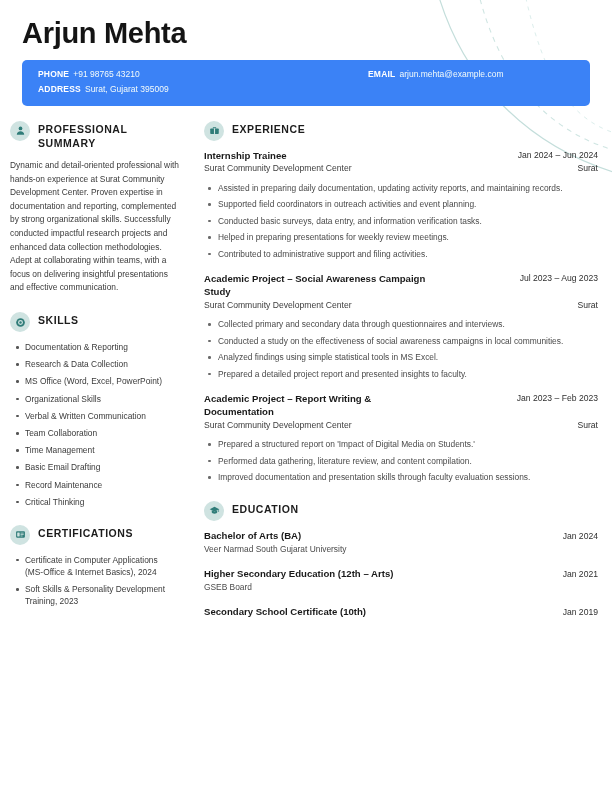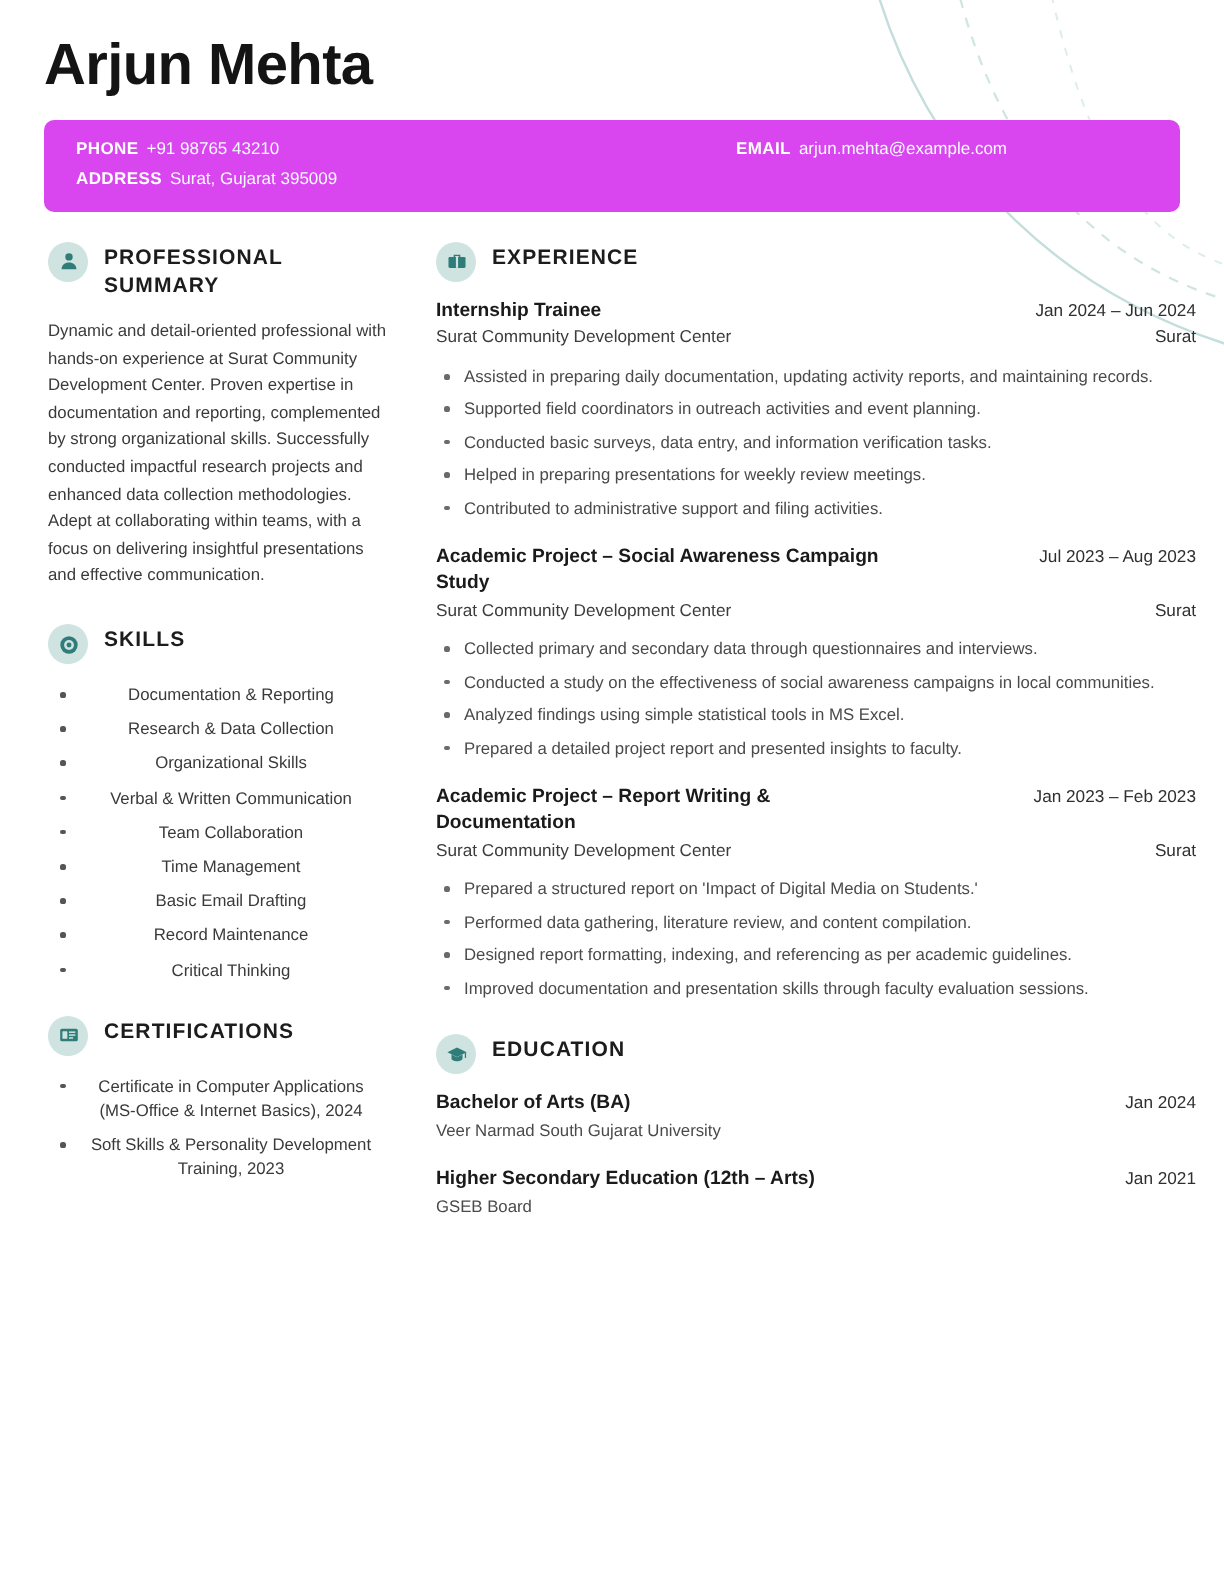--- a/index.html
+++ b/index.html
@@ -38,21 +38,21 @@
   }
   .name {
     font-size: 29px;
     font-weight: 700;
     letter-spacing: -0.3px;
     color: #141414;
     margin: 0 0 10px 0;
     line-height: 1.1;
   }
   .contact-band {
-    background: #d946ef;
+    background: #3b82f6;
     border-radius: 5px;
     padding: 10px 16px 11px 16px;
     display: flex;
     flex-wrap: wrap;
     color: #ffffff;
   }
   .contact-col {
     display: flex;
     flex-direction: column;
     gap: 6px;
@@ -71,21 +71,21 @@
   .contact-val {
     font-weight: 400;
     color: #f3fbfa;
   }
 
   
   .columns {
     position: relative;
     z-index: 2;
     display: flex;
-    padding: 14px 14px 0 24px;
+    padding: 14px 14px 0 10px;
     gap: 16px;
     align-items: flex-start;
   }
   .col-left { width: 172px; flex: none; }
   .col-right { flex: 1; padding-left: 6px; }
 
   
   .section-head {
     display: flex;
     align-items: flex-start;
@@ -121,21 +121,20 @@
     line-height: 1.62;
     color: #3a3a3a;
     text-align: left;
   }
 
   
   ul.bl {
     list-style: none;
     margin: 4px;
     padding: 0;
-    text-align: center;
   }
   ul.bl li {
     position: relative;
     padding-left: 11px;
     font-size: 8.4px;
     line-height: 1.45;
     color: #3a3a3a;
     margin-bottom: 5px;
   }
   ul.bl li:before {
@@ -295,20 +294,21 @@
                 <circle cx="8" cy="8" r="6.3" fill="#2f7c78"></circle>
                 <circle cx="8" cy="8" r="3.6" fill="#cfe3e1"></circle>
                 <circle cx="8" cy="8" r="1.8" fill="#2f7c78"></circle>
               </svg>
           </span>
           <span class="sec-title">SKILLS</span>
         </div>
         <ul class="bl">
           <li>Documentation &amp; Reporting</li>
           <li>Research &amp; Data Collection</li>
+          <li>MS Office (Word, Excel, PowerPoint)</li>
           <li>Organizational Skills</li>
           <li>Verbal &amp; Written Communication</li>
           <li>Team Collaboration</li>
           <li>Time Management</li>
           <li>Basic Email Drafting</li>
           <li>Record Maintenance</li>
           <li>Critical Thinking</li>
         </ul>
       </div>
 
@@ -387,21 +387,20 @@
             <div class="entry-title">Academic Project – Report Writing &amp; Documentation</div>
             <div class="entry-dates">Jan 2023 – Feb 2023</div>
           </div>
           <div class="entry-sub-row">
             <div class="entry-org">Surat Community Development Center</div>
             <div class="entry-loc">Surat</div>
           </div>
           <ul class="ebl">
             <li>Prepared a structured report on 'Impact of Digital Media on Students.'</li>
             <li>Performed data gathering, literature review, and content compilation.</li>
-            <li>Designed report formatting, indexing, and referencing as per academic guidelines.</li>
             <li>Improved documentation and presentation skills through faculty evaluation sessions.</li>
           </ul>
         </div>
       </div>
 
       <div class="section">
         <div class="section-head">
           <span class="sec-icon">
             <svg width="11" height="11" viewBox="0 0 16 16">
                 <path d="M8 2.6 15 6l-7 3.4L1 6z" fill="#2f7c78"></path>

